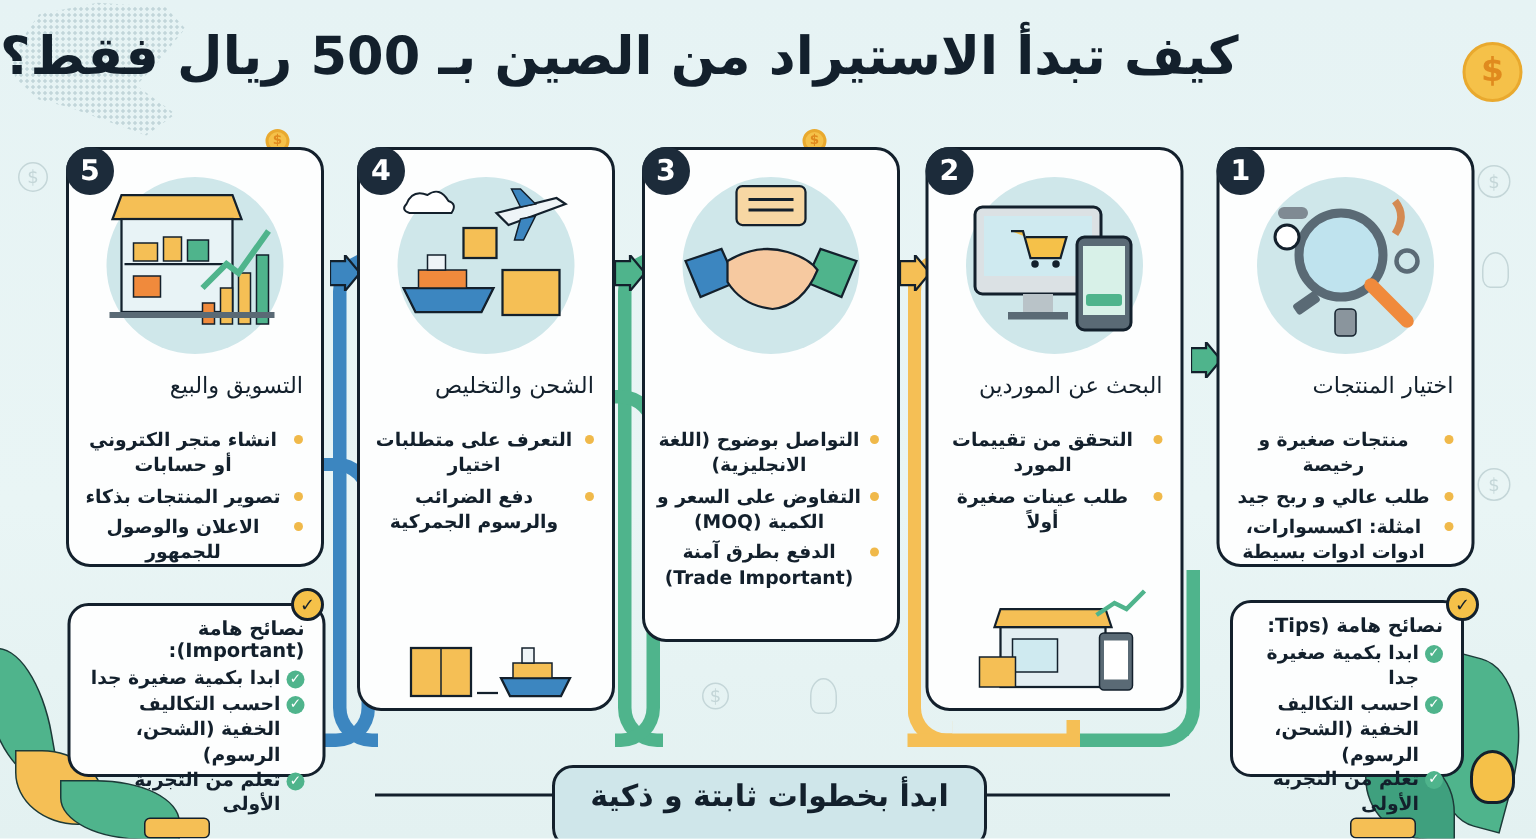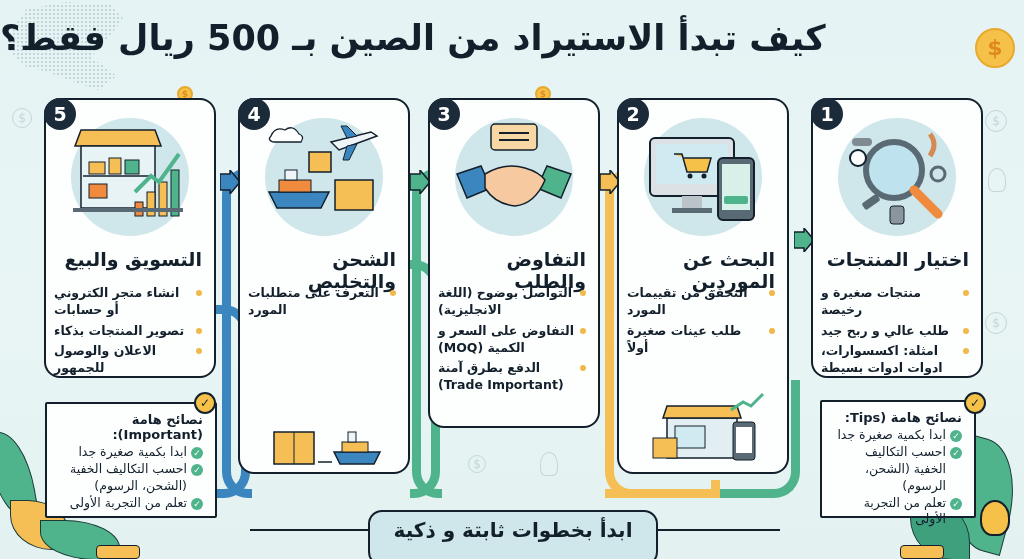--- a/index.html
+++ b/index.html
@@ -54,50 +54,50 @@
     display: flex; align-items: center; justify-content: center;
     direction: ltr;
   }
   .card .badge { right: auto; left: -2px; }
   .illus {
     position: absolute; top: 18px; left: 50%; transform: translateX(-50%);
     width: 118px; height: 118px; border-radius: 50%; background: #cfe7ea;
   }
   .card-title {
     position: absolute; top: 148px; right: 12px; left: 8px;
-    font-size: 19px; font-weight: bold; text-align: right; color: #13202c;
+    font-size: 15px; font-weight: normal; text-align: right; color: #13202c;
   }
   .bullets {
     position: absolute; top: 184px; right: 12px; left: 8px;
     list-style: none; font-size: 12.5px; font-weight: bold; line-height: 1.38;
   }
-  .bullets li { position: relative; padding-right: 12px; margin-bottom: 3px; text-align: left; }
+  .bullets li { position: relative; padding-right: 12px; margin-bottom: 3px; text-align: center; }
   .bullets li::before {
     content: ""; position: absolute; right: 0; top: 6px; width: 6px; height: 6px;
     border-radius: 50%; background: #f0b94a;
   }
 
   .card1 { left: 811px; }
   .card2 { left: 617px; height: 376px; }
   .card3 { left: 428px; height: 330px; }
   .card4 { left: 238px; height: 376px; }
   .card5 { left: 44px; }
 
   
   .track {
     position: absolute; border: 9px solid; border-radius: 26px;
   }
 
   
   .tips {
     position: absolute; background: #fdfefe; border: 2.5px solid #13202c;
-    border-radius: 2px; direction: rtl; padding: 8px 12px 8px 10px;
+    border-radius: 14px; direction: rtl; padding: 8px 12px 8px 10px;
   }
   .tips-head { font-size: 13px; font-weight: bold; text-align: right; margin-bottom: 2px; }
-  .tips ul { list-style: none; font-size: 12.5px; font-weight: normal; line-height: 1.35; }
+  .tips ul { list-style: none; font-size: 12.5px; font-weight: bold; line-height: 1.35; }
   .tips li { position: relative; padding-right: 16px; text-align: right; }
   .tips li::before {
     content: "✓"; position: absolute; right: 0; top: 0; color: #fff; font-size: 9px;
     width: 12px; height: 12px; border-radius: 50%; background: #4fb48c;
     text-align: center; line-height: 12px; margin-top: 3px;
   }
   .check-badge {
     position: absolute; width: 22px; height: 22px; border-radius: 50%;
     background: #f5c149; border: 2px solid #13202c; color: #13202c;
     font-size: 12px; font-weight: bold; text-align: center; line-height: 18px;
@@ -214,21 +214,20 @@
     <div class="illus">
       <svg width="118" height="118" viewBox="0 0 118 118">
         <rect x="36" y="6" width="46" height="26" rx="4" fill="#f7d7a3" stroke="#13202c" stroke-width="1.5"></rect>
         <line x1="44" y1="15" x2="74" y2="15" stroke="#13202c" stroke-width="2"></line>
         <line x1="44" y1="22" x2="74" y2="22" stroke="#13202c" stroke-width="2"></line>
         <path d="M2 56 l24-8 l10 22 l-24 10z" fill="#3c86c0" stroke="#13202c" stroke-width="1.5"></path>
         <path d="M116 56 l-24-8 l-10 22 l24 10z" fill="#4fb48c" stroke="#13202c" stroke-width="1.5"></path>
         <path d="M30 56 q20-12 40-6 q14 4 20 12 q-10 24 -30 26 q-20 -2 -30 -18z" fill="#f6c9a0" stroke="#13202c" stroke-width="1.5"></path>
       </svg>
     </div>
-    <div class="card-title">التفاوض والطلب</div>
     <ul class="bullets">
       <li>التواصل بوضوح (اللغة الانجليزية)</li>
       <li>التفاوض على السعر و الكمية (MOQ)</li>
       <li>الدفع بطرق آمنة (Trade Important)</li>
     </ul>
   </div>
 
   <div class="card card4">
     <div class="badge">4</div>
     <div class="illus">
@@ -239,21 +238,22 @@
         <path d="M82 28 l-4 14 h6 l8-16z" fill="#3c86c0" stroke="#13202c"></path>
         <rect x="44" y="34" width="22" height="20" fill="#f5bf55" stroke="#13202c" stroke-width="1.5"></rect>
         <path d="M4 74 h60 l-8 16 h-44z" fill="#3c86c0" stroke="#13202c" stroke-width="1.5"></path>
         <rect x="14" y="62" width="32" height="12" fill="#f08a3c" stroke="#13202c"></rect>
         <rect x="20" y="52" width="12" height="10" fill="#eef4f7" stroke="#13202c"></rect>
         <rect x="70" y="62" width="38" height="30" fill="#f5bf55" stroke="#13202c" stroke-width="1.5"></rect>
       </svg>
     </div>
     <div class="card-title">الشحن والتخليص</div>
     <ul class="bullets">
-      <li>التعرف على متطلبات المورد</li>
+      <li>التعرف على متطلبات اختيار</li>
+      <li>دفع الضرائب والرسوم الجمركية</li>
     </ul>
     <svg style="position:absolute;left:28px;top:322px;" width="120" height="46" viewBox="0 0 120 46">
       <rect x="6" y="10" width="40" height="32" fill="#f5bf55" stroke="#13202c" stroke-width="1.5"></rect>
       <line x1="26" y1="10" x2="26" y2="42" stroke="#13202c"></line>
       <line x1="50" y1="40" x2="64" y2="40" stroke="#13202c" stroke-width="1.5"></line>
       <path d="M66 30 h46 l-6 12 h-34z" fill="#3c86c0" stroke="#13202c" stroke-width="1.5"></path>
       <rect x="74" y="20" width="26" height="10" fill="#f5bf55" stroke="#13202c"></rect>
       <rect x="80" y="10" width="8" height="10" fill="#eef4f7" stroke="#13202c"></rect>
     </svg>
   </div>

